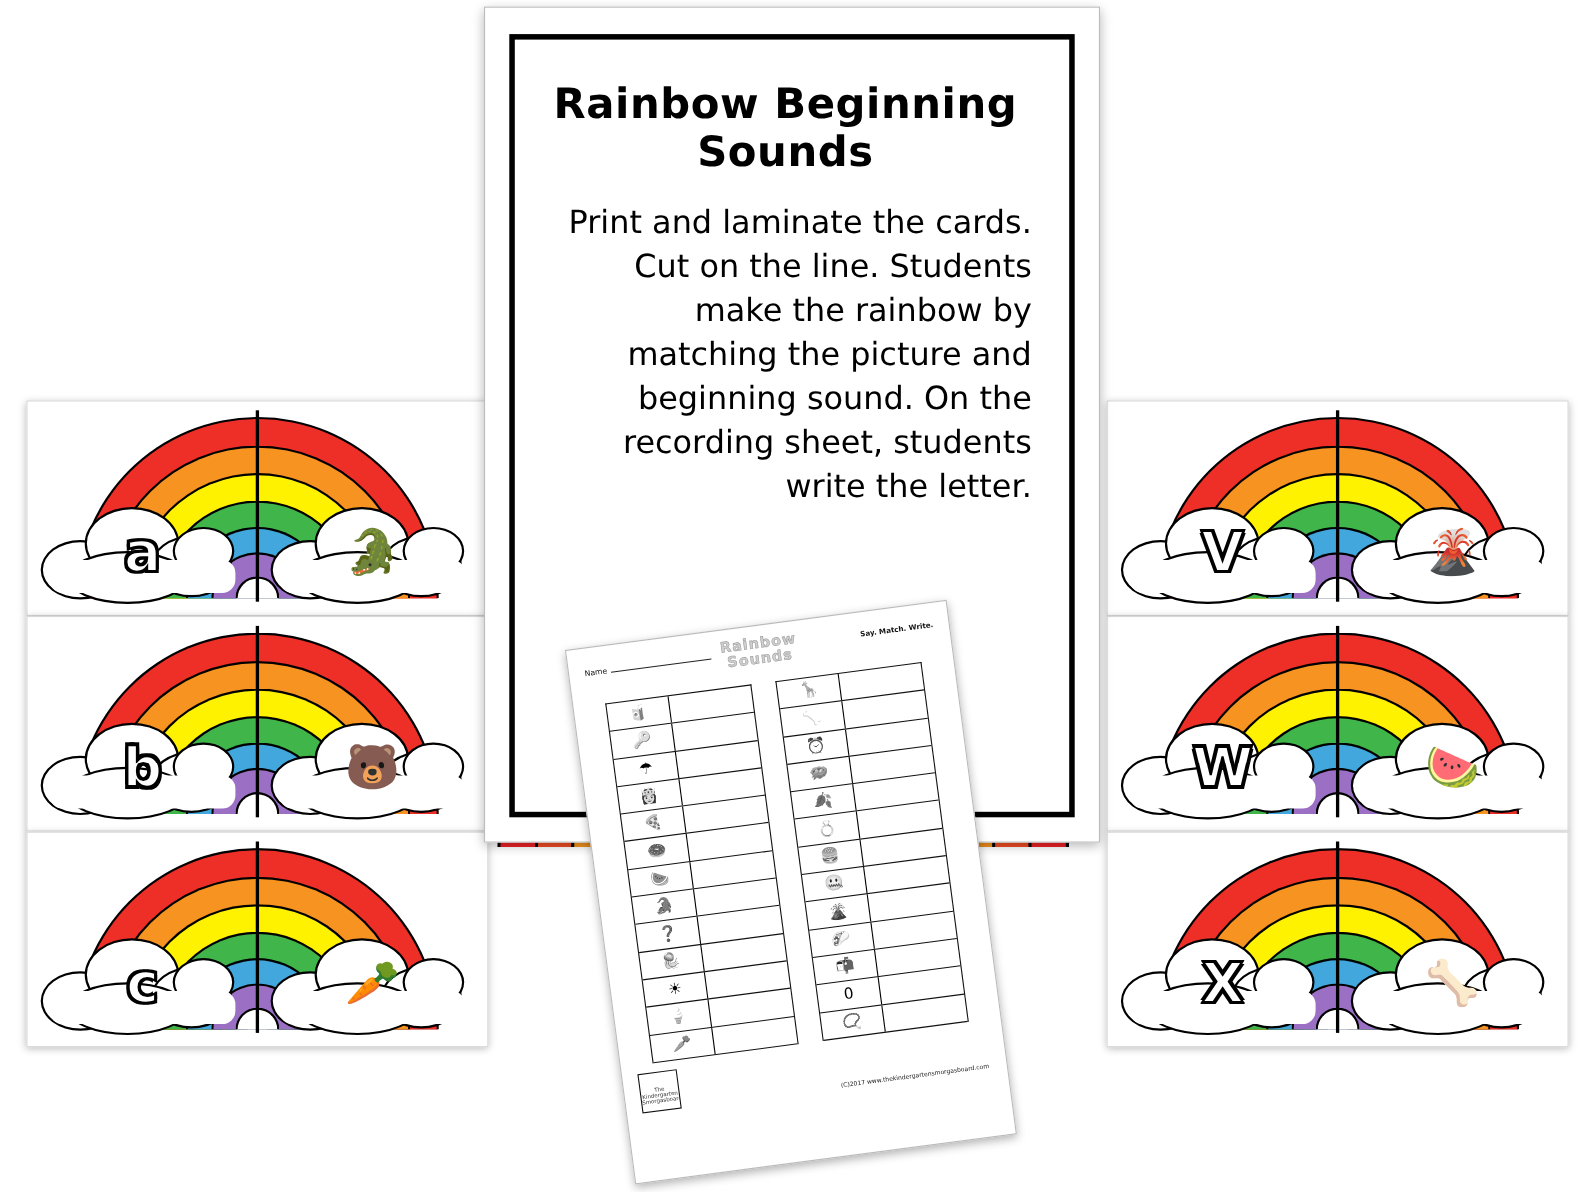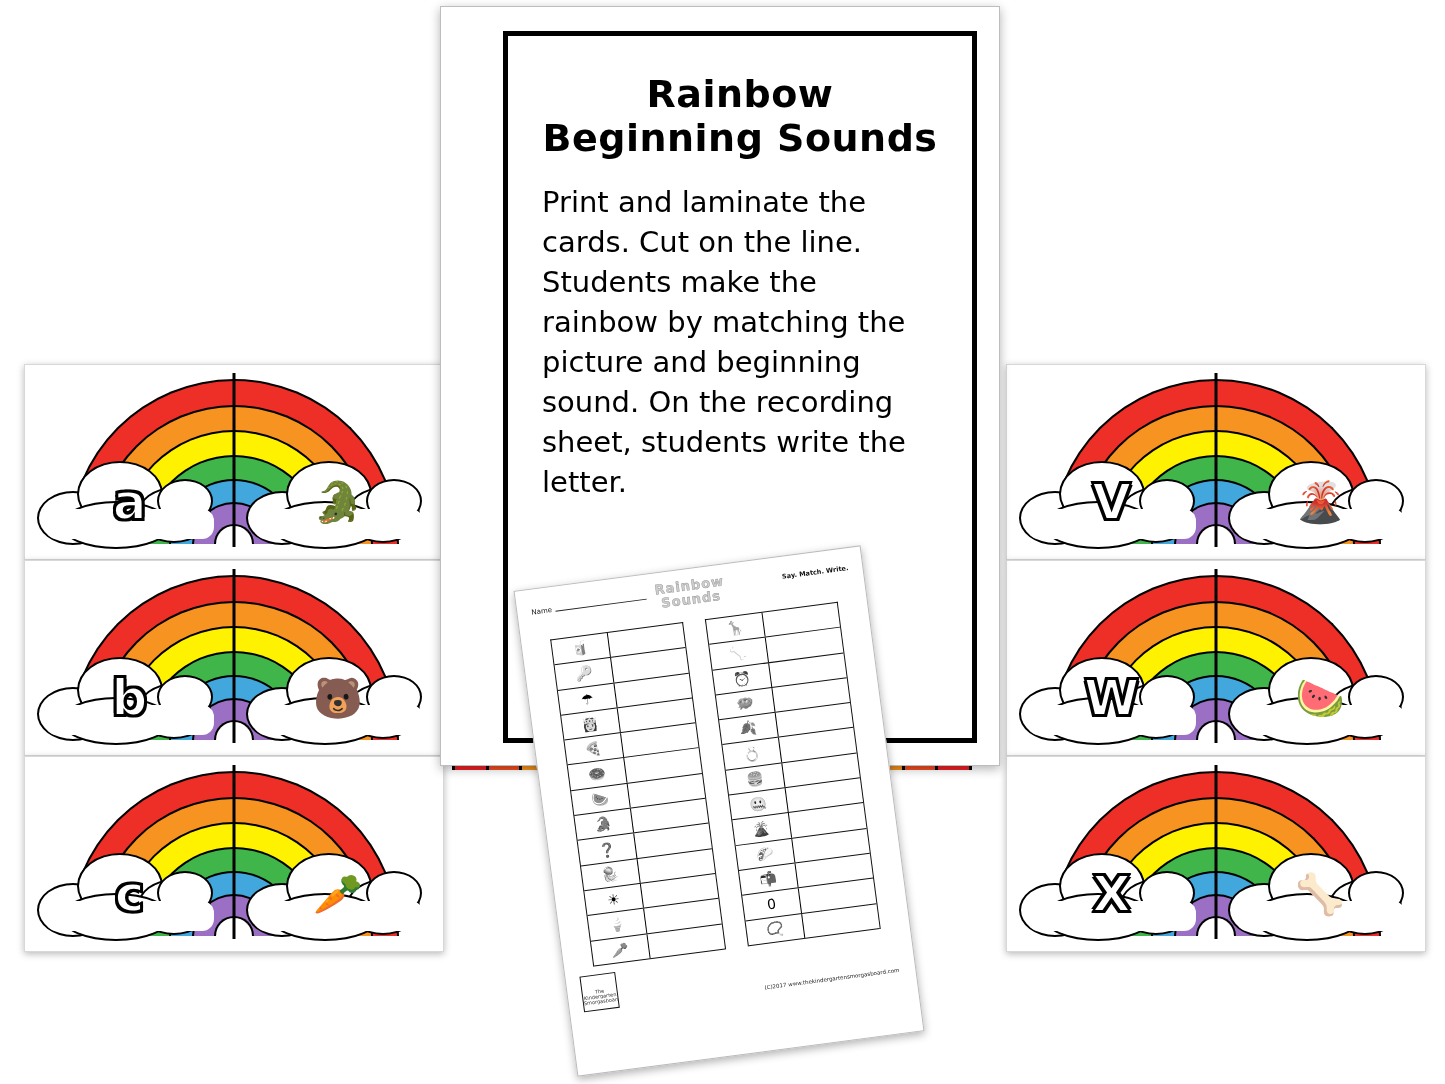--- a/index.html
+++ b/index.html
@@ -26,34 +26,33 @@
   .cover{
     left:440px;top:6px;width:560px;height:760px;
     border:1px solid #bdbdbd;
     z-index:5;
     box-shadow:0 3px 10px rgba(0,0,0,.30);
   }
   .cover-inner{
     position:absolute;left:22px;top:24px;right:22px;bottom:22px;
     border:5px solid #000;
     box-sizing:border-box;
-    padding:26px 26px 0 26px;
-    margin-left:40px;
+    padding:26px 26px 0 14px;
   }
   .cover-title{
     text-align:center;
     font-family:"DejaVu Sans", sans-serif;
     font-weight:bold;
     font-size:38px;
     letter-spacing:.5px;
     color:#000;
     margin-top:10px;
   }
   .cover-body{
-    text-align:left;
+    text-align:right;
     font-size:29px;
     line-height:1.38;
     color:#000;
     margin-top:22px;
     padding:0 8px;
   }
 
   
   .letter-card{width:420px;height:196px;}
   .lc1{left:24px;top:364px;}

